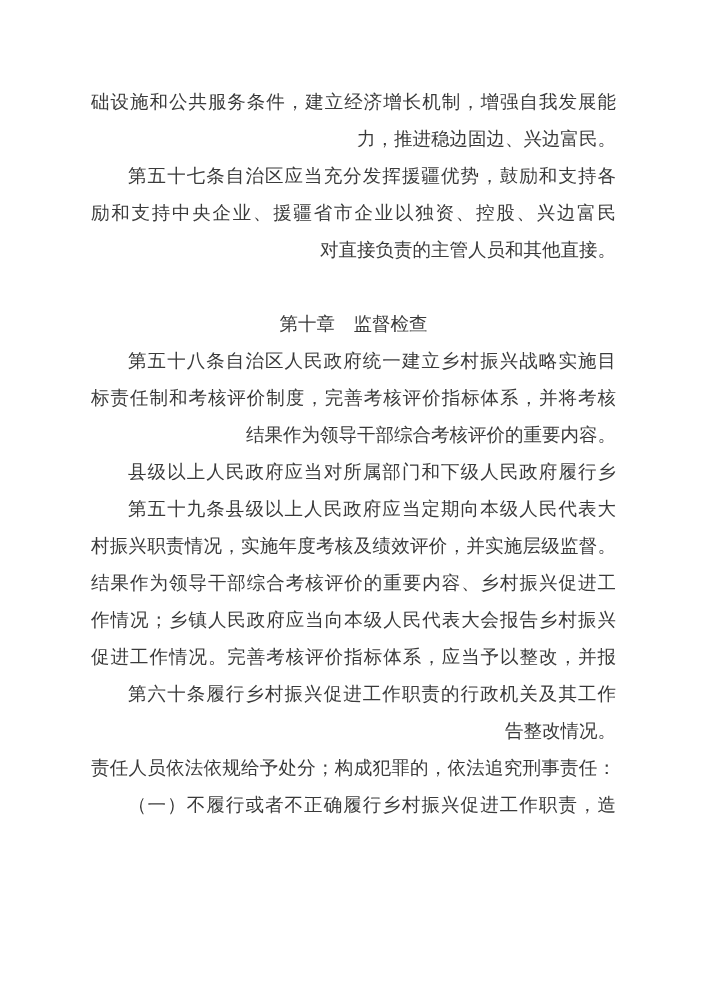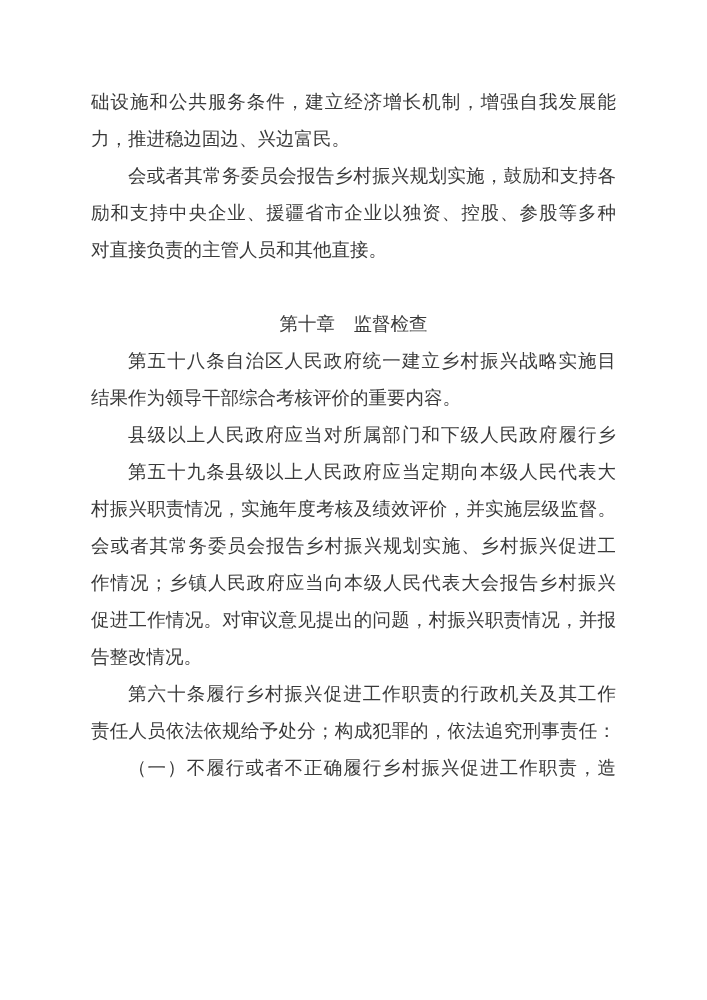--- a/index.html
+++ b/index.html
@@ -20,21 +20,21 @@
     overflow: hidden;
   }
   .line {
     margin: 0;
     padding: 0;
     width: 525px;
     height: 37px;
     line-height: 37px;
     font-size: 18.5px;
     font-weight: normal;
-    text-align: left;
+    text-align: right;
     overflow: hidden;
     white-space: normal;
   }
   .line.full {
     text-align: justify;
     text-align-last: justify;
   }
   .line.indent {
     text-indent: 2em;
   }
@@ -48,38 +48,39 @@
   }
 </style>
 </head>
 <body>
 
 <div class="page">
 
   <p class="line full">础设施和公共服务条件，建立经济增长机制，增强自我发展能</p>
   <p class="line">力，推进稳边固边、兴边富民。</p>
 
-  <p class="line full indent">会或者其常务委员会报告乡村振兴规划实施，鼓励和支持各</p>
-  <p class="line full">励和支持中央企业、援疆省市企业以独资、控股、参股等多种</p>
+  <p class="line full indent">第五十七条自治区应当充分发挥援疆优势，鼓励和支持各</p>
+  <p class="line full">励和支持中央企业、援疆省市企业以独资、控股、兴边富民</p>
   <p class="line">对直接负责的主管人员和其他直接。</p>
 
   <p class="line blank"></p>
 
   <h2 class="line heading">第十章　监督检查</h2>
 
   <p class="line full indent">第五十八条自治区人民政府统一建立乡村振兴战略实施目</p>
+  <p class="line full">标责任制和考核评价制度，完善考核评价指标体系，并将考核</p>
   <p class="line">结果作为领导干部综合考核评价的重要内容。</p>
 
   <p class="line full indent">县级以上人民政府应当对所属部门和下级人民政府履行乡</p>
   <p class="line full indent">第五十九条县级以上人民政府应当定期向本级人民代表大</p>
 
   <p class="line full">村振兴职责情况，实施年度考核及绩效评价，并实施层级监督。</p>
-  <p class="line full">会或者其常务委员会报告乡村振兴规划实施、乡村振兴促进工</p>
+  <p class="line full">结果作为领导干部综合考核评价的重要内容、乡村振兴促进工</p>
   <p class="line full">作情况；乡镇人民政府应当向本级人民代表大会报告乡村振兴</p>
-  <p class="line full">促进工作情况。对审议意见提出的问题，村振兴职责情况，并报</p>
+  <p class="line full">促进工作情况。完善考核评价指标体系，应当予以整改，并报</p>
+  <p class="line full indent">第六十条履行乡村振兴促进工作职责的行政机关及其工作</p>
+
   <p class="line">告整改情况。</p>
-
-  <p class="line full indent">第六十条履行乡村振兴促进工作职责的行政机关及其工作</p>
   <p class="line full">责任人员依法依规给予处分；构成犯罪的，依法追究刑事责任：</p>
 
   <p class="line full indent">（一）不履行或者不正确履行乡村振兴促进工作职责，造</p>
 
 </div>
 
 </body></html>

